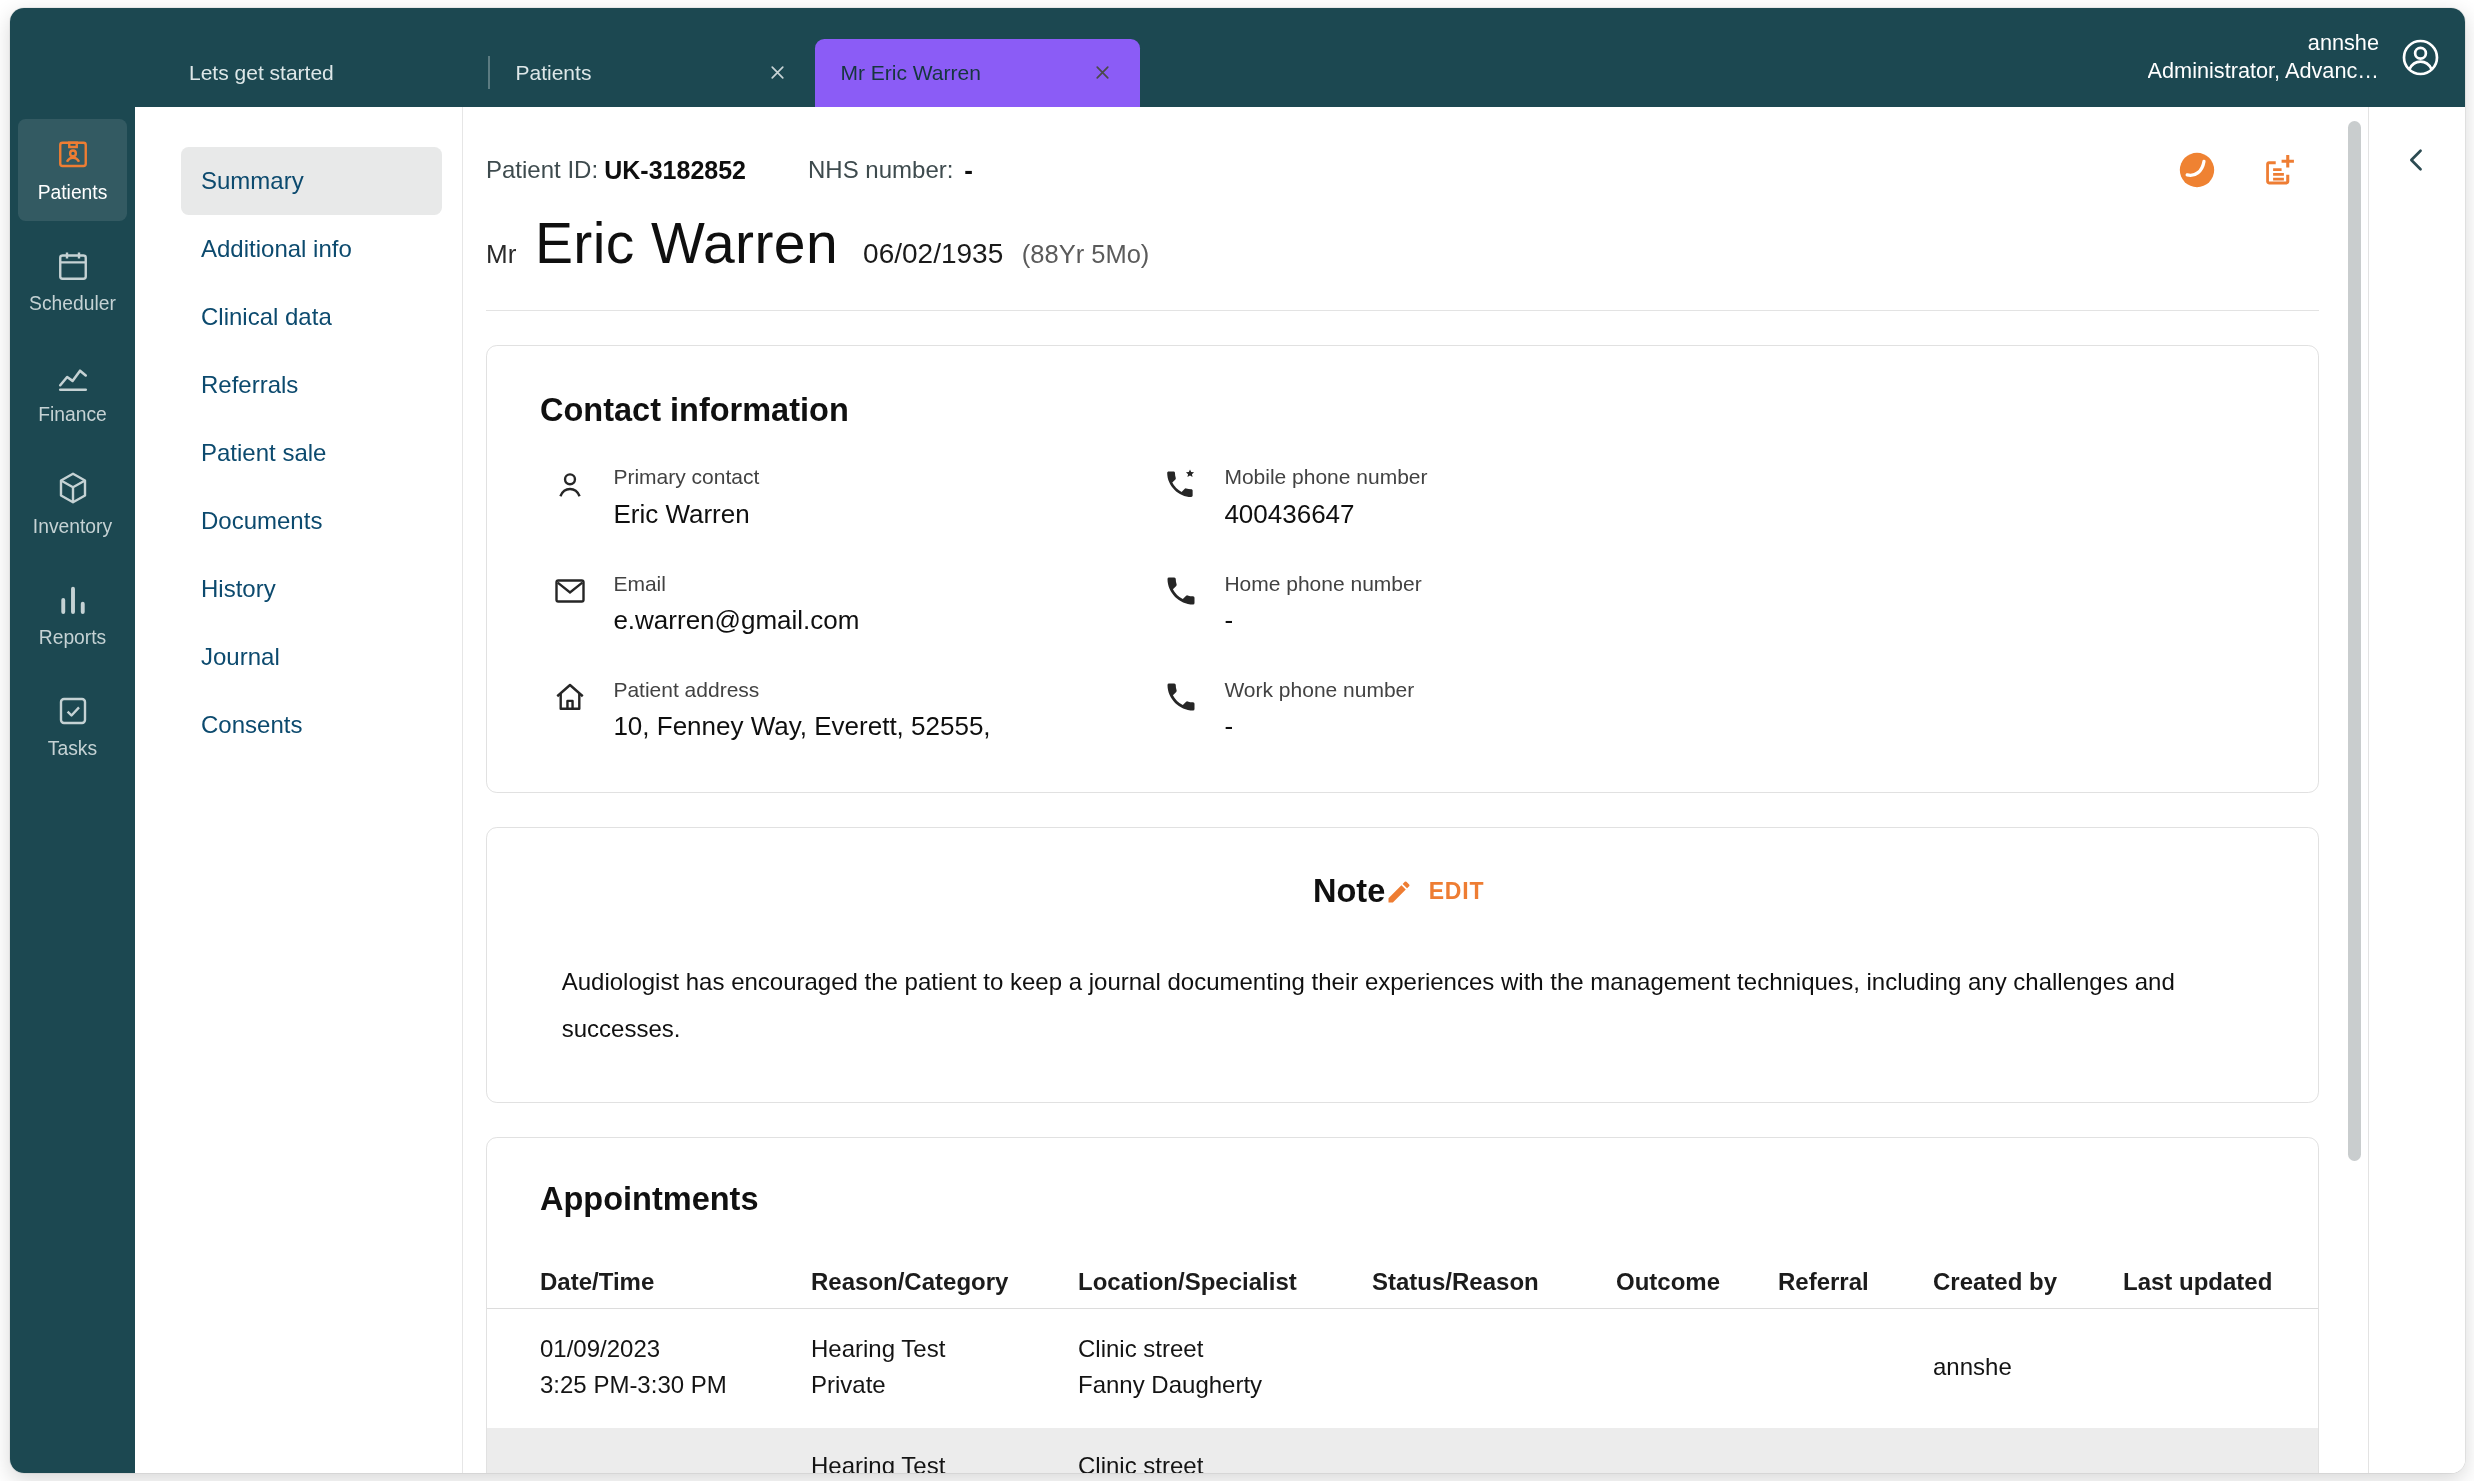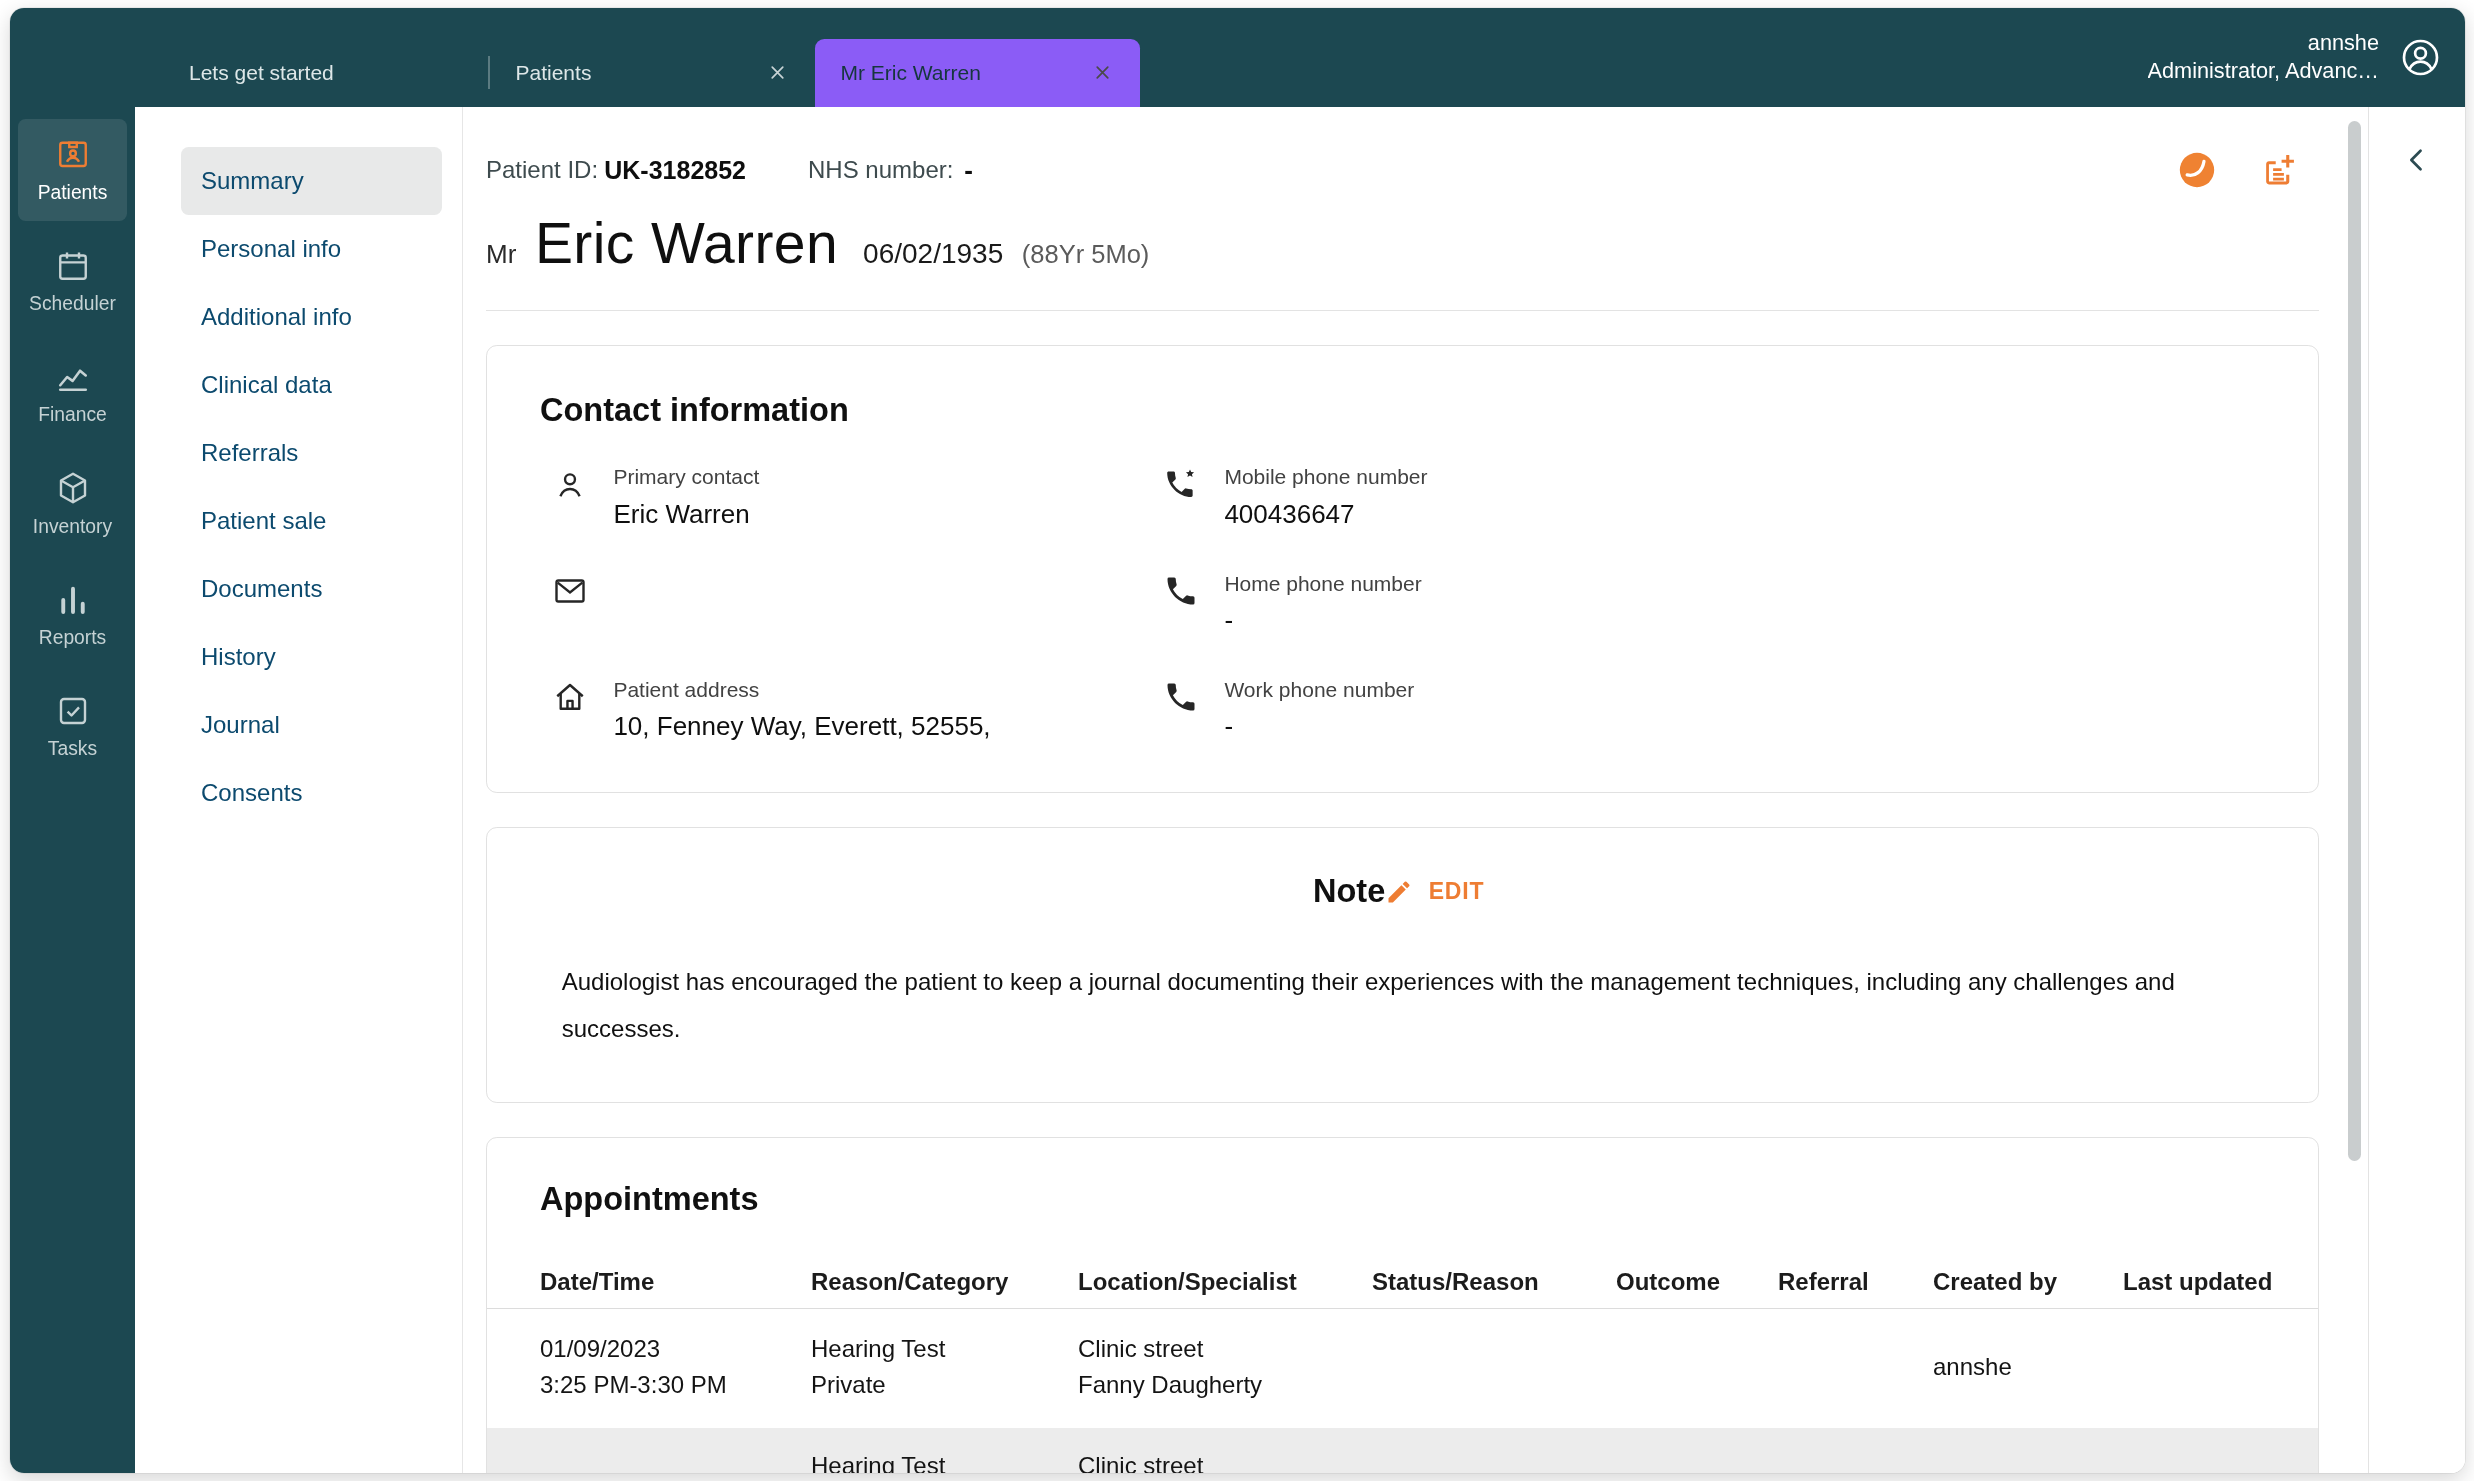--- a/index.html
+++ b/index.html
@@ -222,23 +222,20 @@
             <path d="M8.4 12.4l2.6 2.6 5-5.4"></path>
           </svg>
         </span>
         <span>Tasks</span>
       </div>
     </nav>
 
     <nav class="subnav">
       <div class="subnav-item active">
           <span>Summary</span>
-        </div>
-      <div class="subnav-item">
-          <span>Personal info</span>
         </div>
       <div class="subnav-item">
           <span>Additional info</span>
         </div>
       <div class="subnav-item">
           <span>Clinical data</span>
         </div>
       <div class="subnav-item">
           <span>Referrals</span>
         </div>
@@ -309,20 +306,24 @@
             </span>
           </div>
 
           <div class="field">
             <span class="ficn">
               <svg viewBox="0 0 24 24" fill="none" stroke="currentColor" stroke-width="1.6">
                 <rect x="3" y="5" width="18" height="14" rx="1.2"></rect>
                 <path d="M3.8 6.4L12 13l8.2-6.6"></path>
               </svg>
             </span>
+            <span>
+              <div class="flabel">Email</div>
+              <div class="fvalue">e.warren@gmail.com</div>
+            </span>
           </div>
 
           <div class="field">
             <span class="ficn">
               <svg viewBox="0 0 24 24" fill="none" stroke="currentColor" stroke-width="1.6" stroke-linejoin="round">
                 <path d="M3.5 11.5L12 4l8.5 7.5"></path>
                 <path d="M5.8 9.8v10h12.4v-10"></path>
                 <path d="M10.3 19.8v-5.2h3.4v5.2"></path>
               </svg>
             </span>

